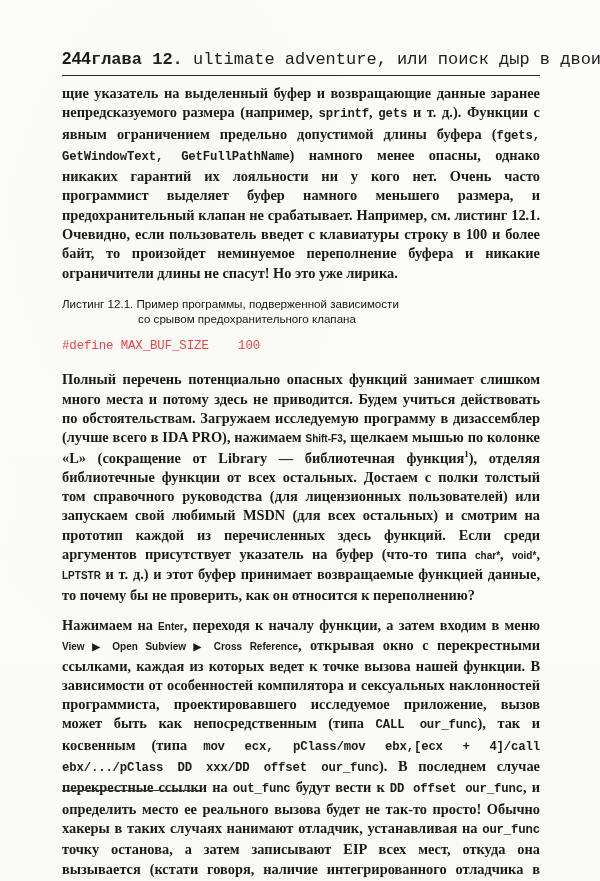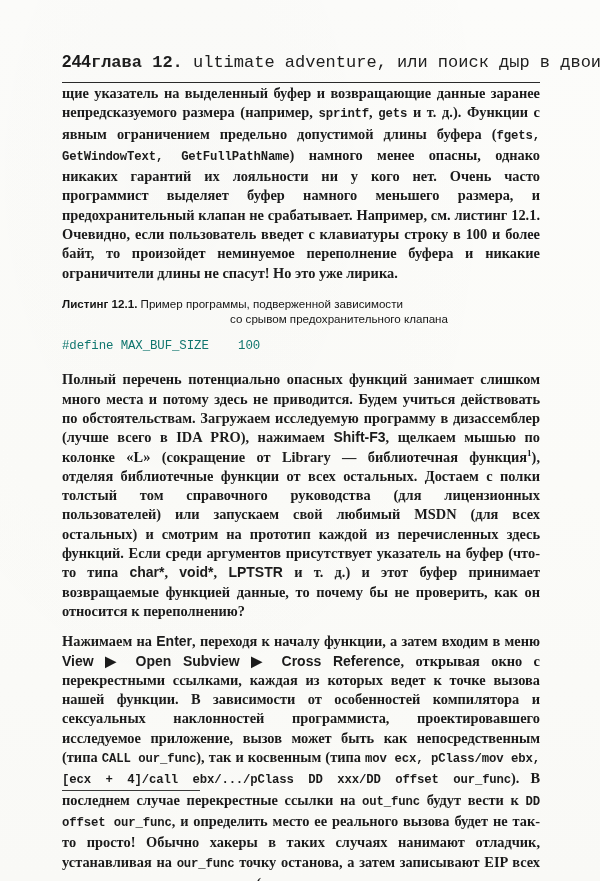--- a/index.html
+++ b/index.html
@@ -32,24 +32,24 @@
   }
 
   
   .runhead {
     position: absolute;
     top: 46px;
     left: 0;
     width: 478px;
     height: 26px;
     display: flex;
-    align-items: flex-end;
+    align-items: center;
     justify-content: space-between;
     border-bottom: 1.6px solid #2a2a2a;
-    padding-bottom: 10px;
+    padding-bottom: 3px;
   }
   .folio {
     font-family: "Liberation Sans", sans-serif;
     font-weight: bold;
     font-size: 17px;
     letter-spacing: 0.2px;
     color: #1a1a1a;
   }
   .runhead-title {
     font-family: Liberation Mono, monospace;
@@ -78,53 +78,52 @@
     color: #1b1b1b;
     font-weight: bold;
   }
   .mono {
     font-family: "Liberation Mono", monospace;
     font-size: 12.3px;
     letter-spacing: -0.15px;
   }
   .sans {
     font-family: "Liberation Sans", sans-serif;
-    font-size: 14px;
+    font-size: 10px;
     margin-top: 24px;
   }
   sup.fn {
     font-size: 9px;
     vertical-align: super;
     line-height: 0;
   }
 
   
   .listing-caption {
     font-family: "Liberation Sans", sans-serif;
     font-size: 11.6px;
     line-height: 15.5px;
     color: #151515;
     margin: 0;
   }
   .listing-caption .lc-label {
-    font-weight: bold;
+    font-weight: normal;
     margin-top: 8px;
   }
   .listing-caption .lc-line2 {
     display: block;
     padding-left: 76px;
-    text-align: center;
   }
 
   
   .code {
     font-family: "Liberation Mono", monospace;
     font-size: 12.4px;
     line-height: 16.4px;
-    color: #0f766e;
+    color: #ef4444;
     white-space: pre;
     margin: 0;
     letter-spacing: -0.1px;
   }
 
   
   .footnote-rule {
     position: absolute;
     left: 0;
     top: 790px;

